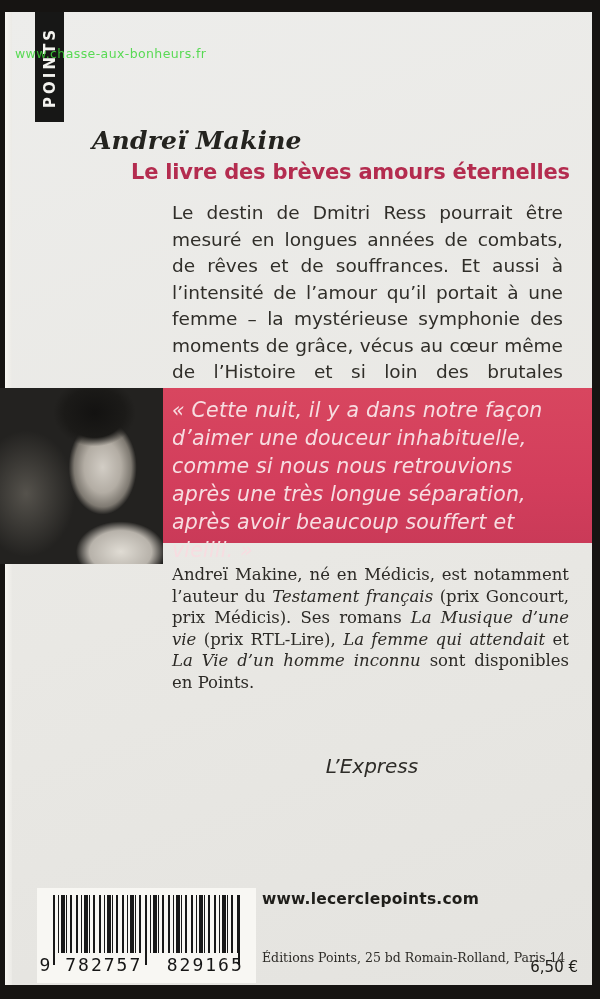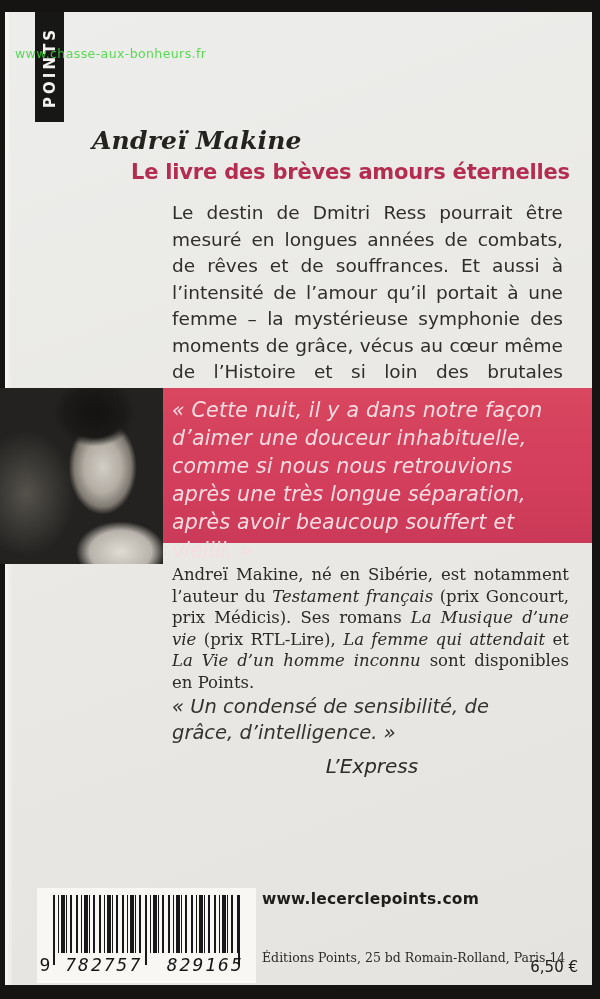--- a/index.html
+++ b/index.html
@@ -55,21 +55,21 @@
            #181818 0px,#181818 2px, transparent 2px,transparent 5px,
            #181818 5px,#181818 6px, transparent 6px,transparent 8px,
            #181818 8px,#181818 12px, transparent 12px,transparent 13px,
            #181818 13px,#181818 14px, transparent 14px,transparent 17px,
            #181818 17px,#181818 19px, transparent 19px,transparent 23px);}
   .bc-guard{position:absolute;top:7px;width:2px;height:70px;background:#181818;}
   .bc-guard.g-left{left:16px;} .bc-guard.g-mid{left:108px;} .bc-guard.g-right{left:201px;}
   .bc-digits{position:absolute;left:0;top:66px;width:100%;display:flex;align-items:center;
          font-family:"DejaVu Sans Mono","Liberation Mono",monospace;font-size:18px;color:#161616;}
   .bc-prefix{width:16px;text-align:center;}
-  .bc-group{flex:1;text-align:center;letter-spacing:2px;font-style:italic;}
+  .bc-group{flex:1;text-align:center;letter-spacing:2px;}
   .website{position:absolute;left:257px;top:878px;font-weight:bold;font-size:15.5px;
          color:#1f1e1a;letter-spacing:.2px;}
   .credits{position:absolute;left:257px;top:902px;width:320px;
          font-family:"DejaVu Serif","Liberation Serif",serif;font-size:12.5px;
          line-height:16.5px;color:#2e2c28;}
   .imprint{position:absolute;left:257px;top:938px;width:320px;
          font-family:"DejaVu Serif","Liberation Serif",serif;font-size:12.5px;
          line-height:16.5px;color:#2e2c28;}
   .price{position:absolute;right:14px;top:946px;font-weight:normal;font-size:15px;color:#1d1c18;}
 </style>
@@ -89,23 +89,22 @@
     <div class="author-name">Andreï Makine</div>
     <div class="book-title">Le livre des brèves amours éternelles</div>
 
     <div class="synopsis">Le destin de Dmitri Ress pourrait être mesuré en longues années de combats, de rêves et de souffrances. Et aussi à l’intensité de l’amour qu’il portait à une femme – la mystérieuse symphonie des moments de grâce, vécus au cœur même de l’Histoire et si loin des brutales clameurs de notre monde.</div>
 
     <div class="pull-band">
       <div class="pull-quote">« Cette nuit, il y a dans notre façon d’aimer une douceur inhabituelle, comme si nous nous retrouvions après une très longue séparation, après avoir beaucoup souffert et vieilli. »</div>
     </div>
     <div class="author-photo"></div>
 
-    <div class="bio"><span>Andreï Makine, né en Sibérie, est notamment l’auteur du </span><em>Testament français</em><span> (prix Goncourt, prix Médicis). Ses romans </span><em>La Musique d’une vie</em><span> (prix RTL-Lire), </span><em>La femme qui attendait</em><span> et </span><em>La Vie d’un homme inconnu</em><span> sont disponibles en Points.</span></div>
+    <div class="bio"><span>Andreï Makine, né en Médicis, est notamment l’auteur du </span><em>Testament français</em><span> (prix Goncourt, prix Médicis). Ses romans </span><em>La Musique d’une vie</em><span> (prix RTL-Lire), </span><em>La femme qui attendait</em><span> et </span><em>La Vie d’un homme inconnu</em><span> sont disponibles en Points.</span></div>
 
-    <div class="press-quote">« Un condensé de sensibilité, de grâce, d’intelligence. »</div>
     <div class="press-source">L’Express</div>
 
     <div class="barcode-box">
       <div class="bc-bars"></div>
       <div class="bc-guard g-left"></div>
       <div class="bc-guard g-mid"></div>
       <div class="bc-guard g-right"></div>
       <div class="bc-digits">
         <span class="bc-prefix">9</span>
         <span class="bc-group">782757</span>

